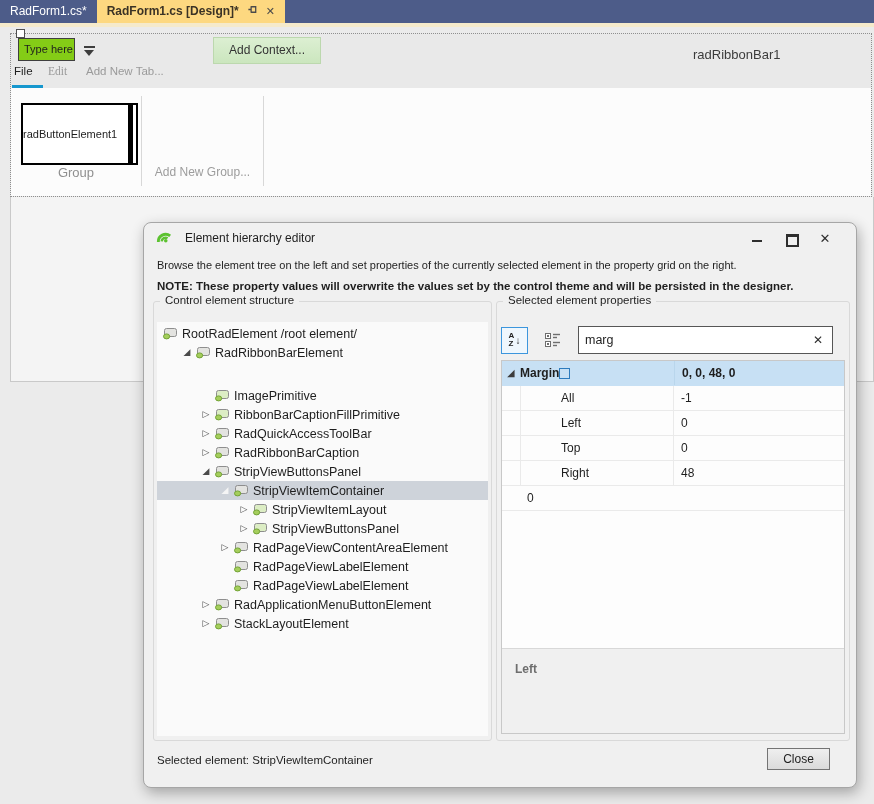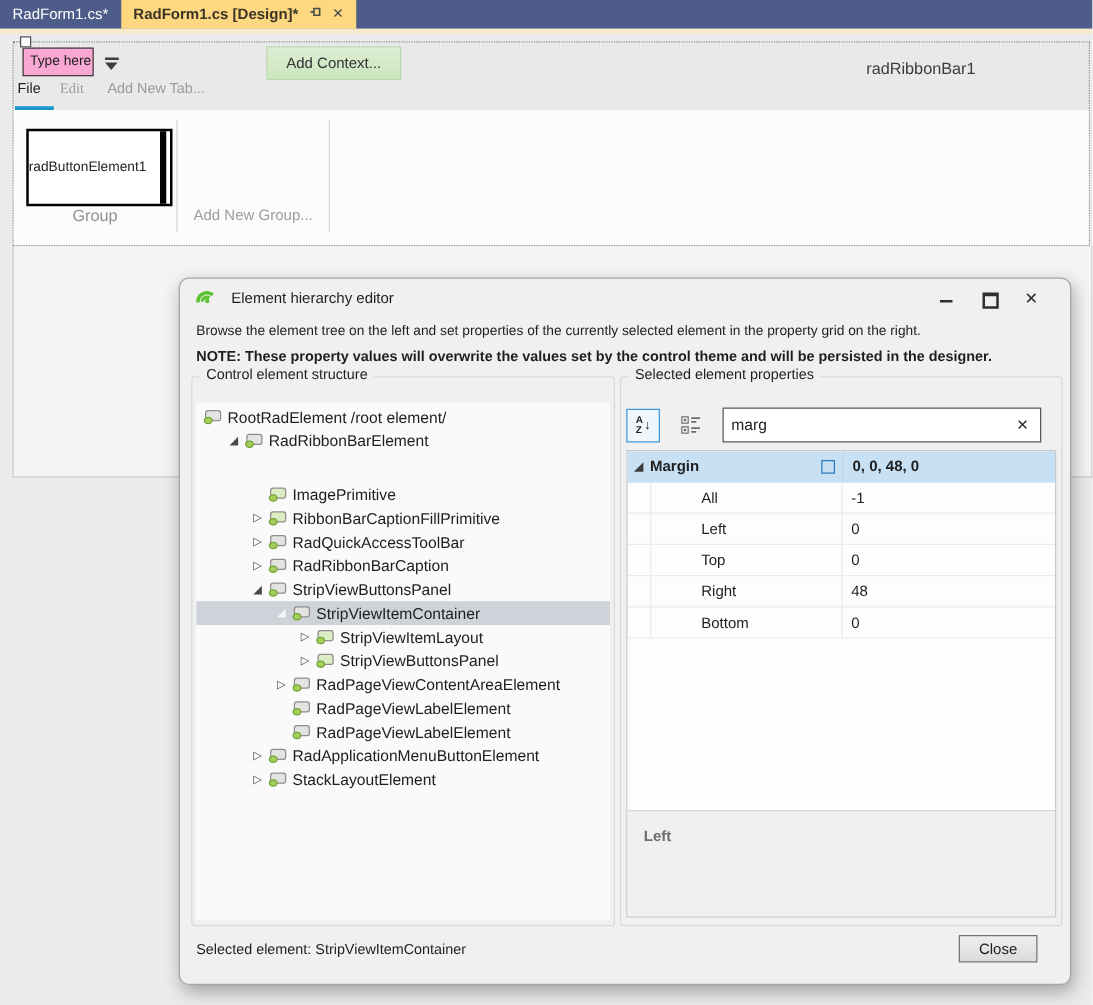--- a/index.html
+++ b/index.html
@@ -14,21 +14,21 @@
   
   .vs-tabbar{position:absolute;left:0;top:0;width:874px;height:23px;background:var(--tabbar);display:flex;}
   .vs-tab{height:23px;line-height:23px;padding:0 10px;font-size:12px;color:#FFF;white-space:nowrap;}
   .vs-tab.active{background:var(--tabgold);color:#3B3325;font-weight:bold;display:flex;align-items:center;gap:8px;}
   .tab-close{font-size:11px;color:#4A4A4A;font-weight:normal;}
   .gold-strip{position:absolute;left:0;top:23px;width:874px;height:4px;background:var(--goldstrip);}
 
   
   .ribbon-sel{position:absolute;left:10px;top:33px;width:860px;height:162px;border:1px dotted #8F8F8F;background:#E9E9E9;}
   .sel-handle{position:absolute;left:16px;top:29px;width:7px;height:7px;background:#FFF;border:1px solid #505050;z-index:6;}
-  .type-here{position:absolute;left:7px;top:4px;width:50px;height:21px;background:#f9a8d4;border:1px solid #3F3F3F;
+  .type-here{position:absolute;left:7px;top:4px;width:50px;height:21px;background:#84cc16;border:1px solid #3F3F3F;
     font-size:11px;line-height:21px;padding-left:5px;}
   .collapse-icon{position:absolute;left:73px;top:12px;width:11px;}
   .collapse-icon .bar{height:2px;background:#3E3E3E;}
   .collapse-icon .tri{margin-top:2px;width:0;height:0;border-left:5.5px solid transparent;border-right:5.5px solid transparent;border-top:6px solid #3E3E3E;}
   .add-context{position:absolute;left:202px;top:3px;width:106px;height:25px;background:linear-gradient(var(--ctxgreen),#CBE6BE);
     border:1px solid #BCD8AE;font-size:12px;color:#333;text-align:center;line-height:25px;}
   .ribbon-name{position:absolute;left:682px;top:13px;font-size:13px;color:#3C3C3C;}
   .mi{position:absolute;top:31px;font-size:11.5px;}
   .mi-file{left:3px;color:#1E1E1E;}
   .mi-edit{left:37px;color:#9A9A9A;font-family:Liberation Serif, serif;}
@@ -84,21 +84,21 @@
   .search-box{flex:1;margin-left:13px;height:26px;background:#FFF;border:1px solid #565656;position:relative;
     font-size:12.5px;line-height:26px;padding-left:6px;box-sizing:content-box;}
   .search-clear{position:absolute;right:9px;top:0;line-height:26px;font-size:12px;color:#2E2E2E;}
 
   .prop-panel{position:absolute;left:4px;right:4px;top:58px;bottom:6px;border:1px solid #C8C8C8;
     background:#FDFDFD;display:flex;flex-direction:column;overflow:hidden;}
   .prow{height:24px;flex:none;display:flex;align-items:stretch;border-bottom:1px solid #EAEAEA;font-size:12px;}
   .prow.cat{background:var(--catblue);border-bottom-color:var(--catblue);font-weight:bold;}
   .pgut{width:18px;flex:none;display:flex;align-items:center;justify-content:center;font-size:9px;color:#3C3C3C;}
   .pname{width:154px;flex:none;display:flex;align-items:center;box-sizing:border-box;}
-  .prow.cat .pname{justify-content:space-between;padding-right:6px;}
+  .prow.cat .pname{padding-right:6px;}
   .prow.child .pname{border-left:1px solid #EAEAEA;border-right:1px solid #EAEAEA;padding-left:40px;}
   .prow.cat .pval{border-left:1px solid #B9D6EC;}
   .pval{flex:1;display:flex;align-items:center;padding-left:7px;}
   .blue-sq{width:9px;height:9px;border:1px solid #2D7BBD;flex:none;}
   .pfill{flex:1;background:#FDFDFD;}
   .pdesc{flex:none;height:58px;border-top:1px solid #D8D8D8;background:#F0F0F0;
     padding:13px 13px;font-weight:bold;color:#6E6E6E;font-size:12px;}
 
   .dlg-footer-text{position:absolute;left:13px;top:531px;font-size:11.5px;}
   .close-btn{position:absolute;right:26px;top:525px;width:63px;height:22px;background:linear-gradient(#EFEFEF,#DBDBDB);
@@ -352,21 +352,20 @@
               <span class="pname">Top</span>
               <span class="pval">0</span>
             </div>
             <div class="prow child">
               <span class="pgut"></span>
               <span class="pname">Right</span>
               <span class="pval">48</span>
             </div>
             <div class="prow child">
               <span class="pgut"></span>
-              <span class="pname">Bottom</span>
               <span class="pval">0</span>
             </div>
           </div>
         <div class="pfill"></div>
         <div class="pdesc">Left</div>
       </div>
     </div>
 
     <div class="dlg-footer-text">Selected element: StripViewItemContainer</div>
     <div class="close-btn">Close</div>

